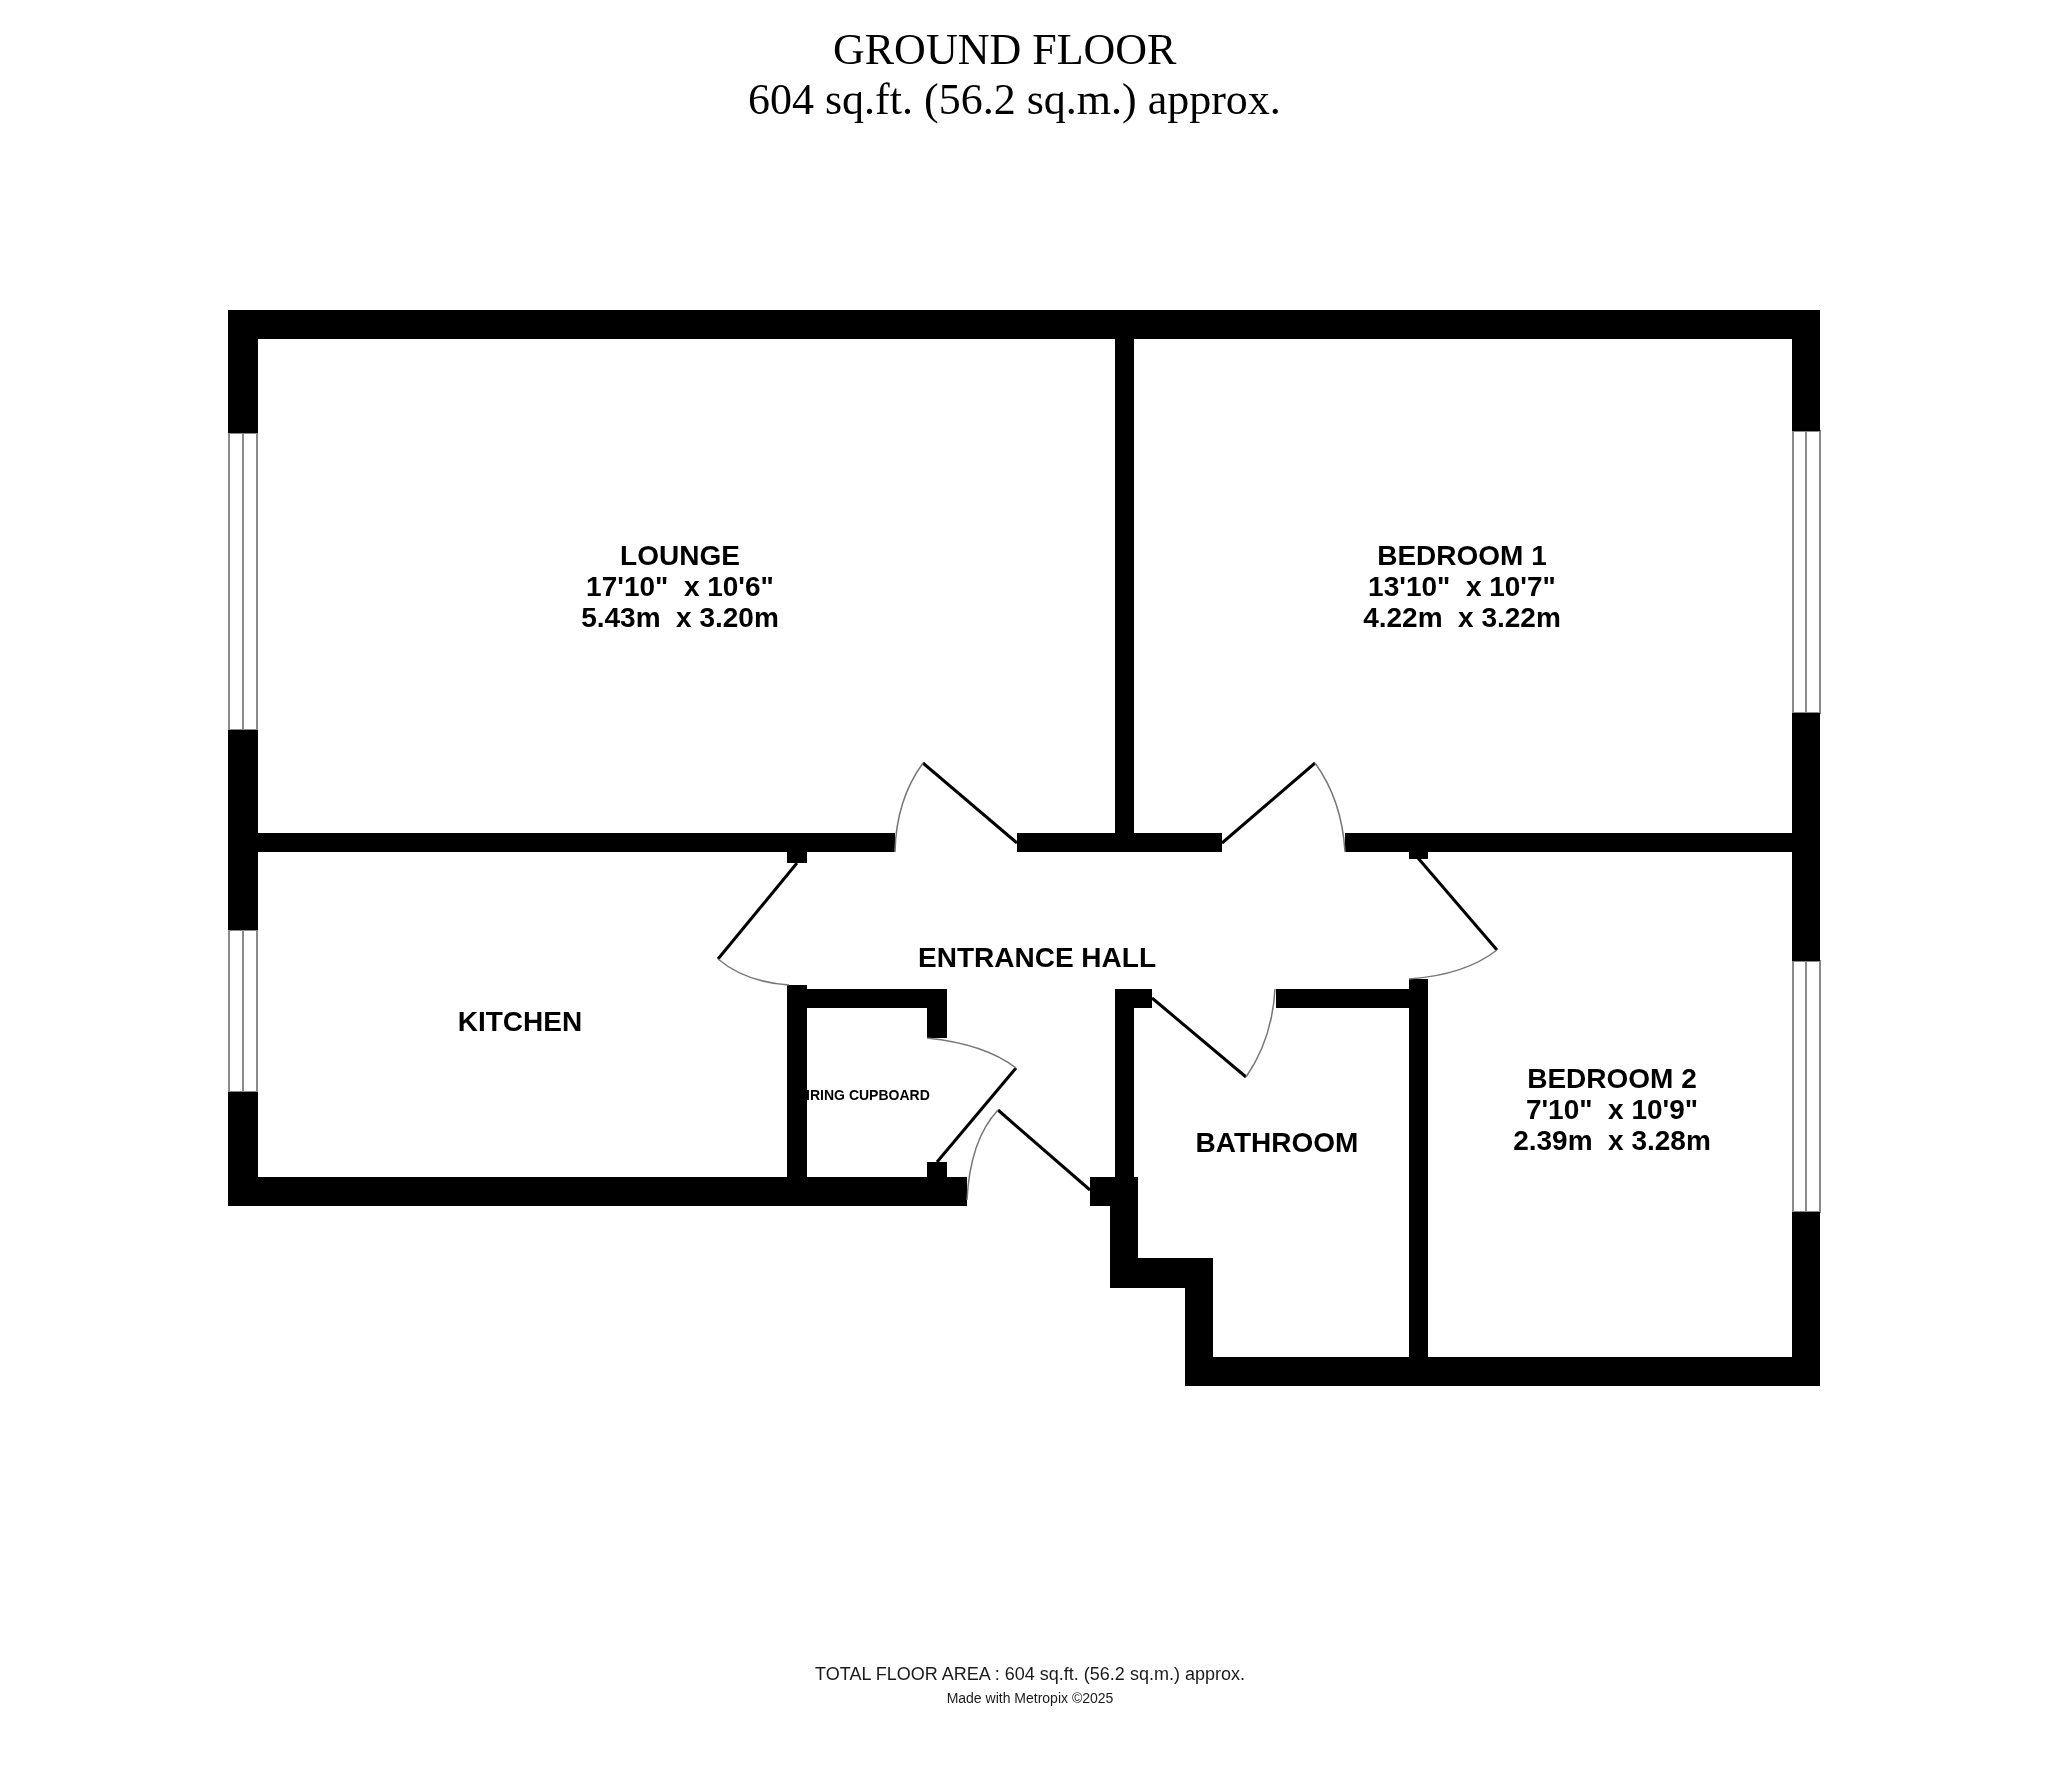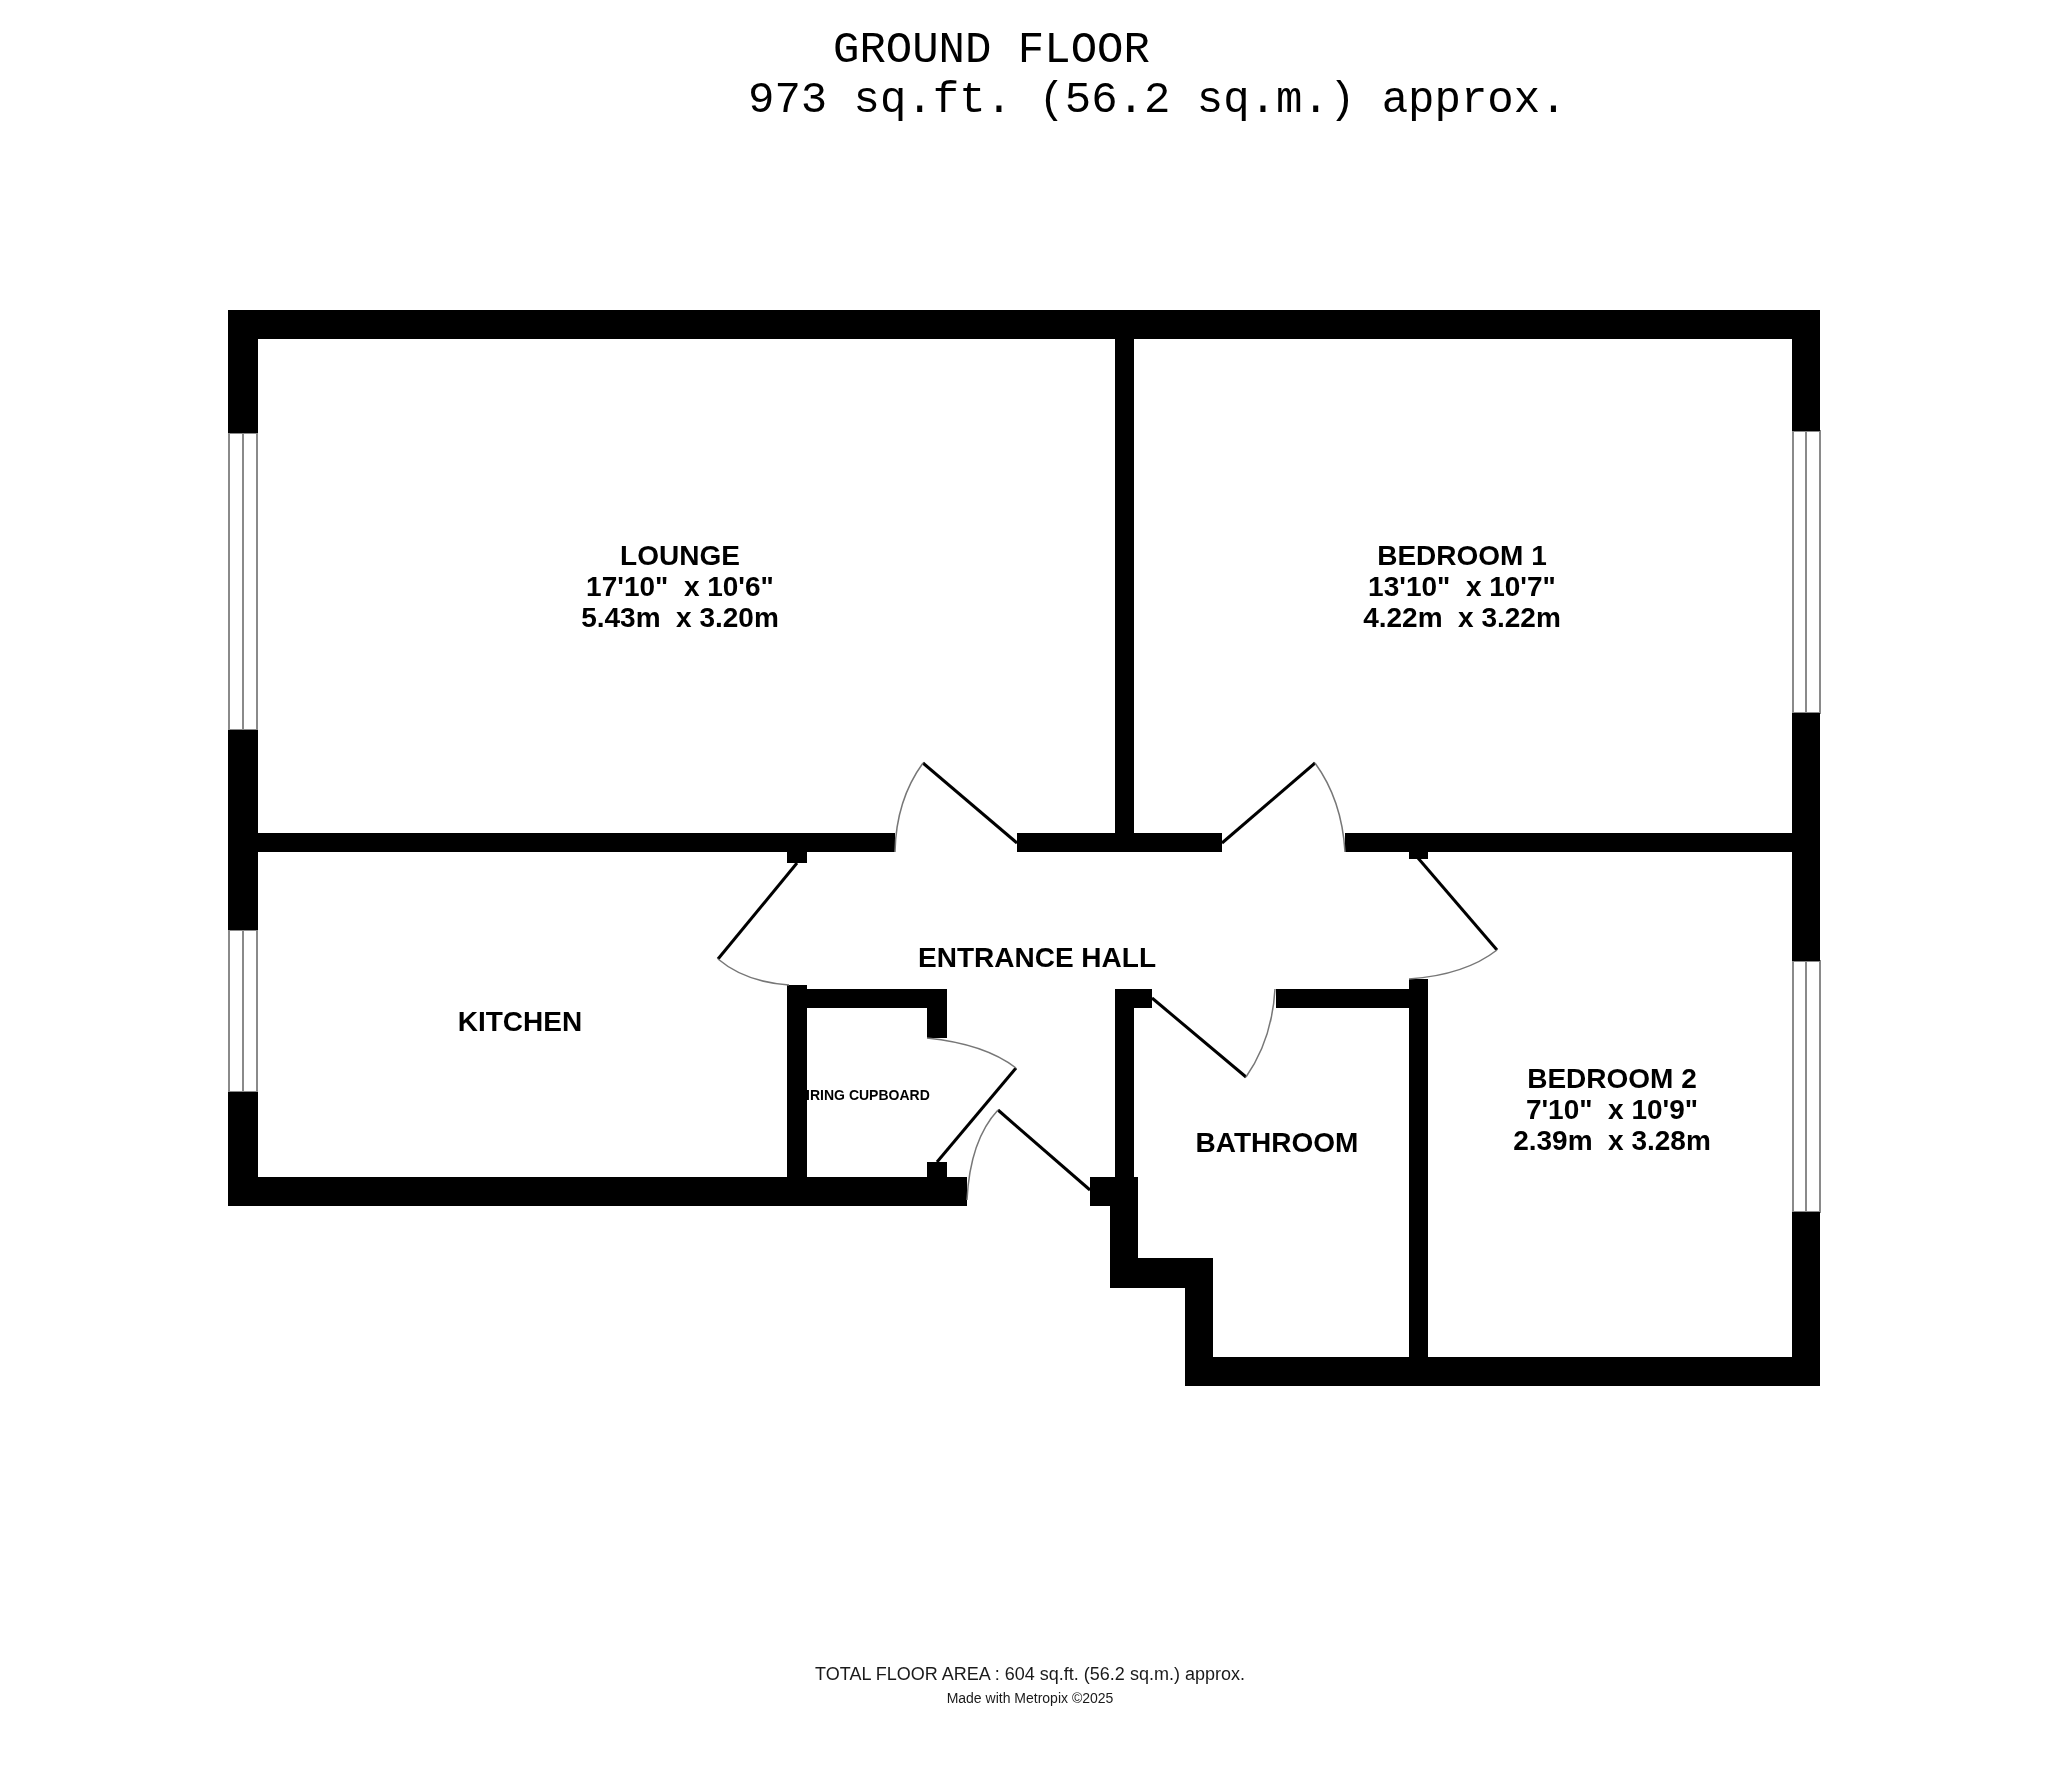--- a/index.html
+++ b/index.html
@@ -1,28 +1,28 @@
 <!DOCTYPE html>
 <html><head>
 <meta charset="utf-8">
 <style>
   html, body { margin:0; padding:0; background:#ffffff; }
   body { width:2048px; height:1778px; position:relative; overflow:hidden; font-family:"Liberation Sans", sans-serif; }
-  .title { position:absolute; color:#000; font-family:Liberation Mono, monospace; white-space:nowrap; }
+  .title { position:absolute; color:#000; font-family:Liberation Serif, serif; white-space:nowrap; }
   #t1 { left:833px; top:26px; font-size:44px; line-height:48px; }
   #t2 { left:748px; top:76px; font-size:44px; line-height:48px; }
   svg { position:absolute; left:0; top:0; }
   .lbl { font-family:"Liberation Sans", sans-serif; font-weight:bold; fill:#000; }
   .foot { font-family:"Liberation Sans", sans-serif; fill:#1a1a1a; }
 </style>
 </head>
 <body>
 
 <div class="title" id="t1">GROUND FLOOR</div>
-<div class="title" id="t2">973 sq.ft. (56.2 sq.m.) approx.</div>
+<div class="title" id="t2">604 sq.ft. (56.2 sq.m.) approx.</div>
 
 <svg width="2048" height="1778" viewBox="0 0 2048 1778">
 
   <g>
     <text class="lbl" x="680" y="565" font-size="28" text-anchor="middle">LOUNGE</text>
     <text class="lbl" x="680" y="596" font-size="28" text-anchor="middle" xml:space="preserve">17'10"  x 10'6"</text>
     <text class="lbl" x="680" y="627" font-size="28" text-anchor="middle" xml:space="preserve">5.43m  x 3.20m</text>
   </g>
   <g>
     <text class="lbl" x="1462" y="565" font-size="28" text-anchor="middle">BEDROOM 1</text>

